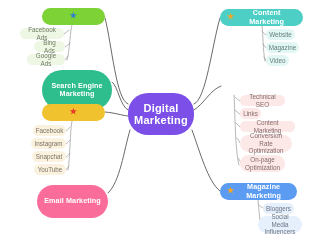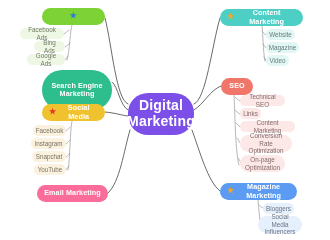--- a/index.html
+++ b/index.html
@@ -33,21 +33,21 @@
     gap: 3px;
     border-radius: 999px;
     font-weight: bold;
     line-height: 1.12;
     white-space: pre-line;
     text-align: center;
   }
   .node.center {
     border-radius: 20px;
     color: #ffffff;
-    font-size: 14px;
+    font-size: 11px;
     letter-spacing: 0.2px;
   }
   .node.branch {
     color: #ffffff;
     font-size: 7.2px;
     letter-spacing: 0.1px;
     padding: 0 7px;
   }
   .leaf {
     position: absolute;
@@ -135,56 +135,52 @@
     <span class="lbl">Google Ads</span>
   </div>
 
   <div class="node branch" style="left: 42px; top: 70px; width: 70px; height: 40px; background: rgb(46, 189, 141); color: rgb(255, 255, 255);">
     <span class="lbl">Search Engine
 Marketing</span>
   </div>
 
   <div class="node branch" style="left: 42px; top: 104px; width: 63px; height: 17px; background: rgb(240, 195, 46); color: rgb(255, 255, 255);">
     <span class="star" style="color: rgb(232, 52, 43);">★</span>
-    <span class="lbl">Social Media</span>
   </div>
   <div class="leaf" style="left: 33px; top: 125px; width: 33px; height: 11px; background: rgb(251, 241, 223); color: rgb(124, 114, 96);">
     <span class="lbl">Facebook</span>
   </div>
   <div class="leaf" style="left: 31px; top: 138px; width: 35px; height: 11px; background: rgb(251, 241, 223); color: rgb(124, 114, 96);">
     <span class="lbl">Instagram</span>
   </div>
   <div class="leaf" style="left: 32px; top: 151px; width: 34px; height: 11px; background: rgb(251, 241, 223); color: rgb(124, 114, 96);">
     <span class="lbl">Snapchat</span>
   </div>
   <div class="leaf" style="left: 34px; top: 164px; width: 32px; height: 11px; background: rgb(251, 241, 223); color: rgb(124, 114, 96);">
     <span class="lbl">YouTube</span>
   </div>
 
-  <div class="node branch" style="left: 37px; top: 185px; width: 71px; height: 17px; background: rgb(250, 108, 153); color: rgb(255, 255, 255);">
+  <div class="node branch" style="left: 37px; top: 185px; width: 71px; height: 33px; background: rgb(250, 108, 153); color: rgb(255, 255, 255);">
     <span class="lbl">Email Marketing</span>
   </div>
 
   <div class="node branch" style="left: 220px; top: 9px; width: 83px; height: 17px; background: rgb(78, 207, 198); color: rgb(255, 255, 255);">
     <span class="star" style="color: rgb(245, 166, 35);">★</span>
     <span class="lbl">Content Marketing</span>
   </div>
   <div class="leaf" style="left: 266px; top: 29px; width: 29px; height: 11px; background: rgb(226, 246, 244); color: rgb(98, 126, 124);">
     <span class="lbl">Website</span>
   </div>
   <div class="leaf" style="left: 266px; top: 42px; width: 33px; height: 11px; background: rgb(226, 246, 244); color: rgb(98, 126, 124);">
     <span class="lbl">Magazine</span>
   </div>
   <div class="leaf" style="left: 266px; top: 55px; width: 23px; height: 11px; background: rgb(226, 246, 244); color: rgb(98, 126, 124);">
     <span class="lbl">Video</span>
   </div>
 
-  <div class="node branch" style="left: 221px; top: 78px; width: 32px; height: 17px; background: rgb(240, 118, 106); color: rgb(255, 255, 255);">
-    <span class="lbl">SEO</span>
-  </div>
   <div class="leaf" style="left: 240px; top: 95px; width: 45px; height: 11px; background: rgb(252, 232, 230); color: rgb(133, 105, 106);">
     <span class="lbl">Technical SEO</span>
   </div>
   <div class="leaf" style="left: 240px; top: 108px; width: 21px; height: 11px; background: rgb(252, 232, 230); color: rgb(133, 105, 106);">
     <span class="lbl">Links</span>
   </div>
   <div class="leaf" style="left: 240px; top: 121px; width: 55px; height: 11px; background: rgb(252, 232, 230); color: rgb(133, 105, 106);">
     <span class="lbl">Content Marketing</span>
   </div>
   <div class="leaf" style="left: 240px; top: 135px; width: 52px; height: 17px; background: rgb(252, 232, 230); color: rgb(133, 105, 106);">

